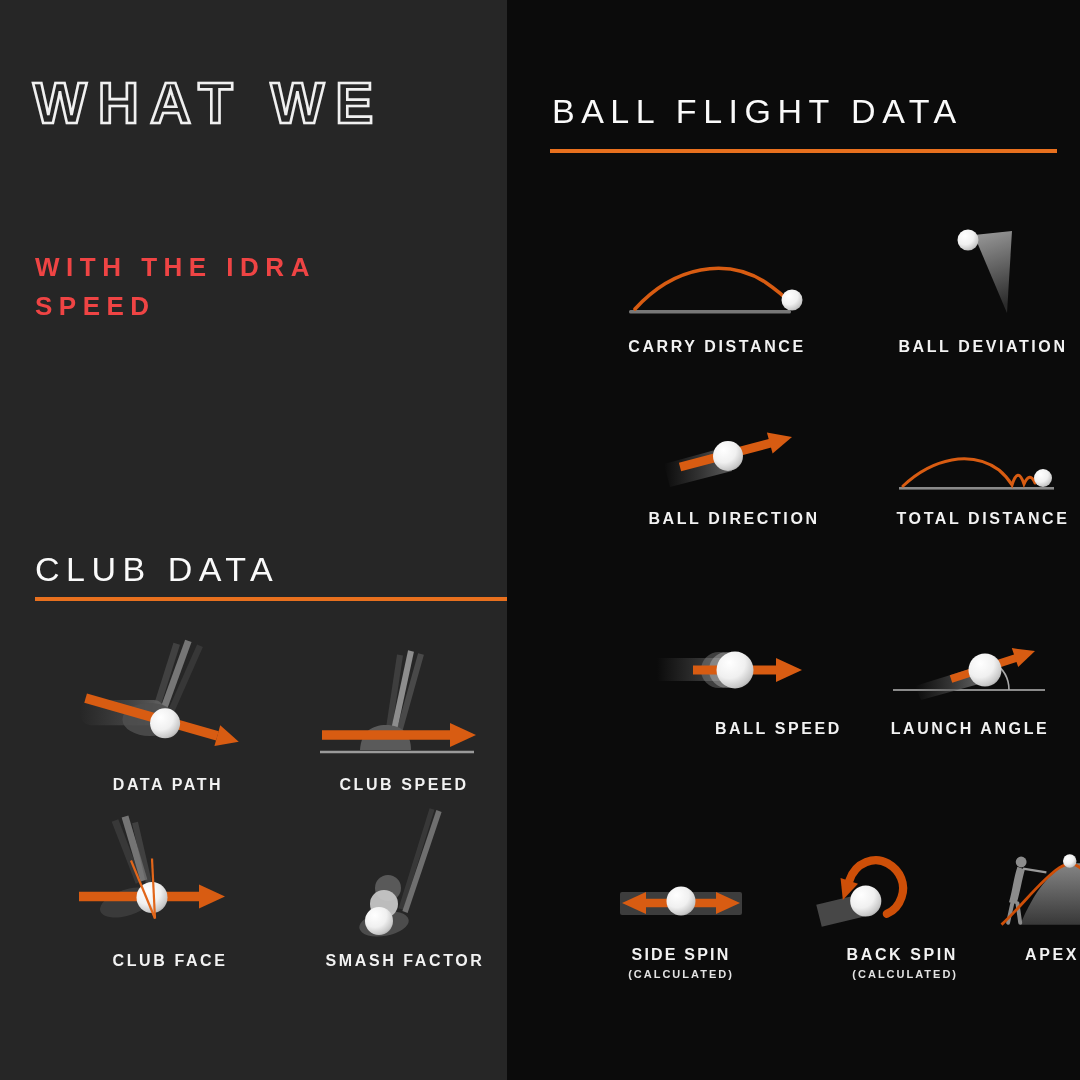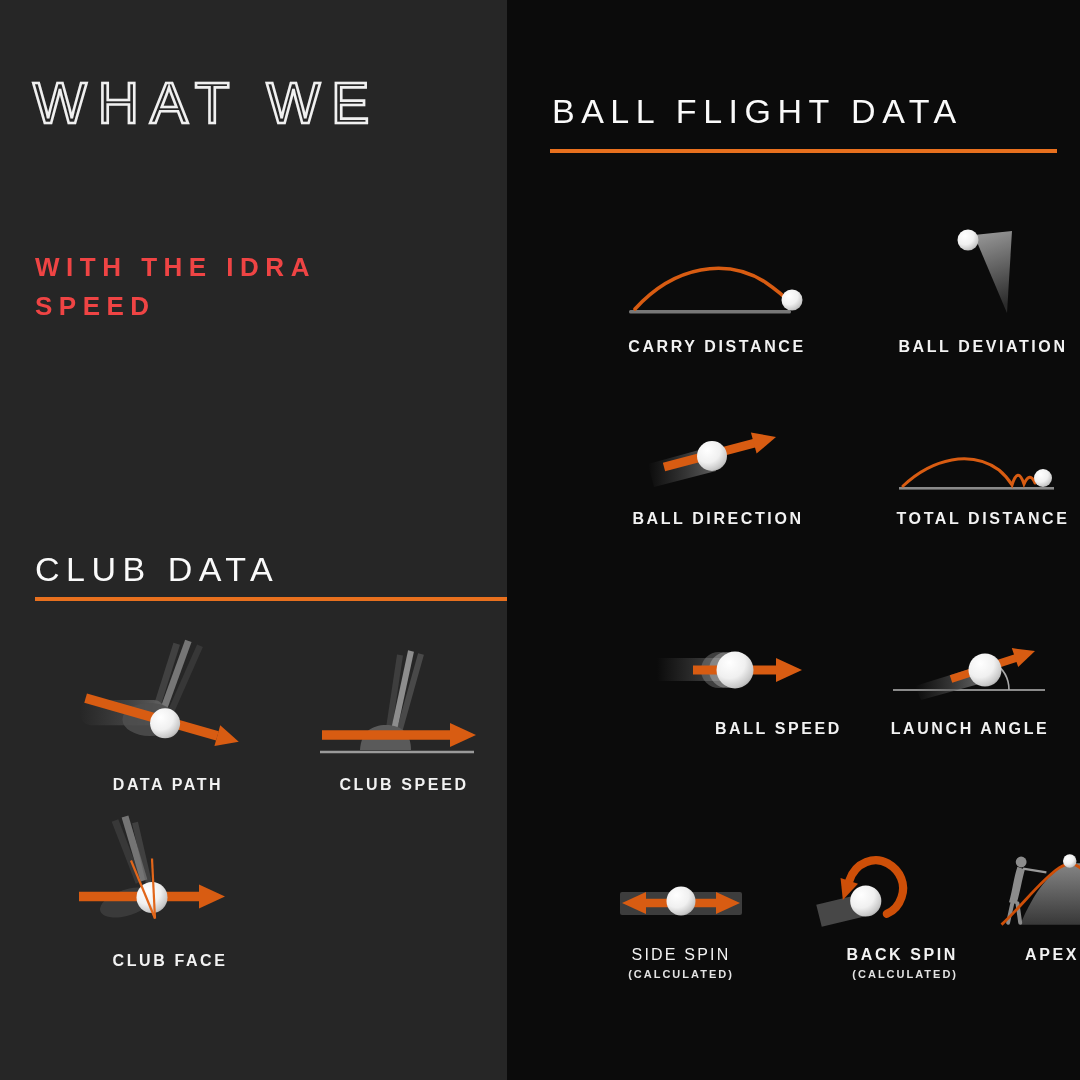--- a/index.html
+++ b/index.html
@@ -1,54 +1,54 @@
 <!DOCTYPE html>
 <html><head>
 <meta charset="utf-8">
 <style>
   html,body{margin:0;padding:0;background:#000;}
   .canvas{position:relative;width:1080px;height:1080px;overflow:hidden;
           font-family:"Liberation Sans",sans-serif;-webkit-font-smoothing:antialiased;}
   .panel-left{position:absolute;left:0;top:0;width:507px;height:1080px;background:#262626;}
   .panel-right{position:absolute;left:507px;top:0;width:573px;height:1080px;background:#0b0b0b;}
 
-  .outline-title{position:absolute;left:33px;top:66px;margin:0;font-size:57px;font-weight:400;
+  .outline-title{position:absolute;left:33px;top:66px;margin:0;font-size:57px;font-weight:700;
          letter-spacing:11px;line-height:1.32;color:transparent;text-align:right;
          -webkit-text-stroke:2.6px #f0f0f0;}
   .outline-title .line{display:block;white-space:nowrap;}
   .subtitle{position:absolute;left:35px;top:248px;margin:0;font-size:26px;font-weight:700;
          letter-spacing:6.5px;line-height:1.5;color:#ef4444;}
   .subtitle .line{display:block;white-space:nowrap;}
 
   .section-heading{position:absolute;margin:0;font-size:34px;font-weight:500;
          letter-spacing:6.5px;color:#fafafa;white-space:nowrap;}
   .club-heading{left:35px;top:550px;}
   .bfd-heading{left:45px;top:92px;}
   .rule{position:absolute;height:4px;background:#e8701e;}
   .club-rule{left:35px;top:597px;width:472px;}
   .bfd-rule{left:43px;top:149px;width:507px;}
 
   .item{position:absolute;display:flex;flex-direction:column;align-items:center;}
   .icon-slot{display:flex;align-items:flex-end;justify-content:center;width:100%;}
   .label{font-size:16px;font-weight:600;letter-spacing:2.6px;color:#f2f2f2;
          white-space:nowrap;margin-top:12px;}
-  .label.bold{font-weight:400;letter-spacing:2.2px;}
+  .label.bold{font-weight:700;letter-spacing:2.2px;}
   .sublabel{font-size:11px;font-weight:600;letter-spacing:2px;color:#e3e3e3;
          margin-top:4px;white-space:nowrap;}
 
   
   #it-club-path   {left:28px;  top:622px; width:200px;} #it-club-path   .icon-slot{height:126px;}
   #it-club-speed  {left:264px; top:628px; width:200px;} #it-club-speed  .icon-slot{height:120px;}
   #it-club-face   {left:30px;  top:788px; width:200px;} #it-club-face   .icon-slot{height:136px;}
   #it-smash       {left:265px; top:792px; width:200px;} #it-smash       .icon-slot{height:132px;}
 
   
   #it-carry       {left:60px;  top:210px; width:220px;} #it-carry       .icon-slot{height:100px;}
   #it-deviation   {left:326px; top:200px; width:220px;} #it-deviation   .icon-slot{height:110px;}
-  #it-direction   {left:61px;  top:398px; width:220px;justify-content:center;} #it-direction   .icon-slot{height:84px;}
+  #it-direction   {left:77px;  top:398px; width:220px;justify-content:center;} #it-direction   .icon-slot{height:84px;}
   #it-total       {left:326px; top:426px; width:220px;} #it-total       .icon-slot{height:56px;}
   #it-ballspeed   {left:75px;  top:614px; width:220px;align-items:flex-end;} #it-ballspeed   .icon-slot{height:78px;}
   #it-launch      {left:313px; top:614px; width:220px;} #it-launch      .icon-slot{height:78px;}
   #it-sidespin    {left:39px;  top:848px; width:190px;} #it-sidespin    .icon-slot{height:70px;}
   #it-backspin    {left:221px; top:830px; width:190px;align-items:flex-end;} #it-backspin    .icon-slot{height:88px;}
   #it-apex        {left:415px; top:832px; width:180px;} #it-apex        .icon-slot{height:86px;}
 </style>
 </head>
 <body>
 
@@ -133,20 +133,33 @@
           <line x1="4" y1="92" x2="126" y2="92" stroke="#D85C12" stroke-width="9.5"></line>
           <polygon points="150,92 124,80 124,104" fill="#D85C12"></polygon>
           <circle cx="77" cy="93" r="15.5" fill="url(#gBall)"></circle>
           <path d="M56,56 L80,114" stroke="#E2661A" stroke-width="2.2"></path>
           <path d="M77,54 L80,114" stroke="#E2661A" stroke-width="2.2"></path>
         </svg>
       </span>
       <figcaption class="label">CLUB FACE</figcaption>
     </figure>
 
+    <figure class="item" id="it-smash">
+      <span class="icon-slot">
+        <svg width="140" height="132" viewBox="0 0 140 130">
+          <line x1="97" y1="0" x2="66" y2="100" stroke="#555555" stroke-width="5" opacity="0.4"></line>
+          <line x1="104" y1="2" x2="70" y2="103" stroke="#6f6f6f" stroke-width="5.5"></line>
+          <ellipse cx="49" cy="115" rx="25" ry="12" fill="#4c4c4c" transform="rotate(-10 49 115)"></ellipse>
+          <circle cx="53" cy="79" r="13" fill="#636363" opacity="0.85"></circle>
+          <circle cx="49" cy="95" r="14" fill="#c9c9c9" opacity="0.92"></circle>
+          <circle cx="44" cy="112" r="14" fill="url(#gBall)"></circle>
+        </svg>
+      </span>
+      <figcaption class="label">SMASH FACTOR</figcaption>
+    </figure>
   </section>
 
   <section class="panel-right">
 
     <h2 class="section-heading bfd-heading">BALL FLIGHT DATA</h2>
     <div class="rule bfd-rule"></div>
 
     <figure class="item" id="it-carry">
       <span class="icon-slot">
         <svg width="180" height="75" viewBox="0 0 180 75">

